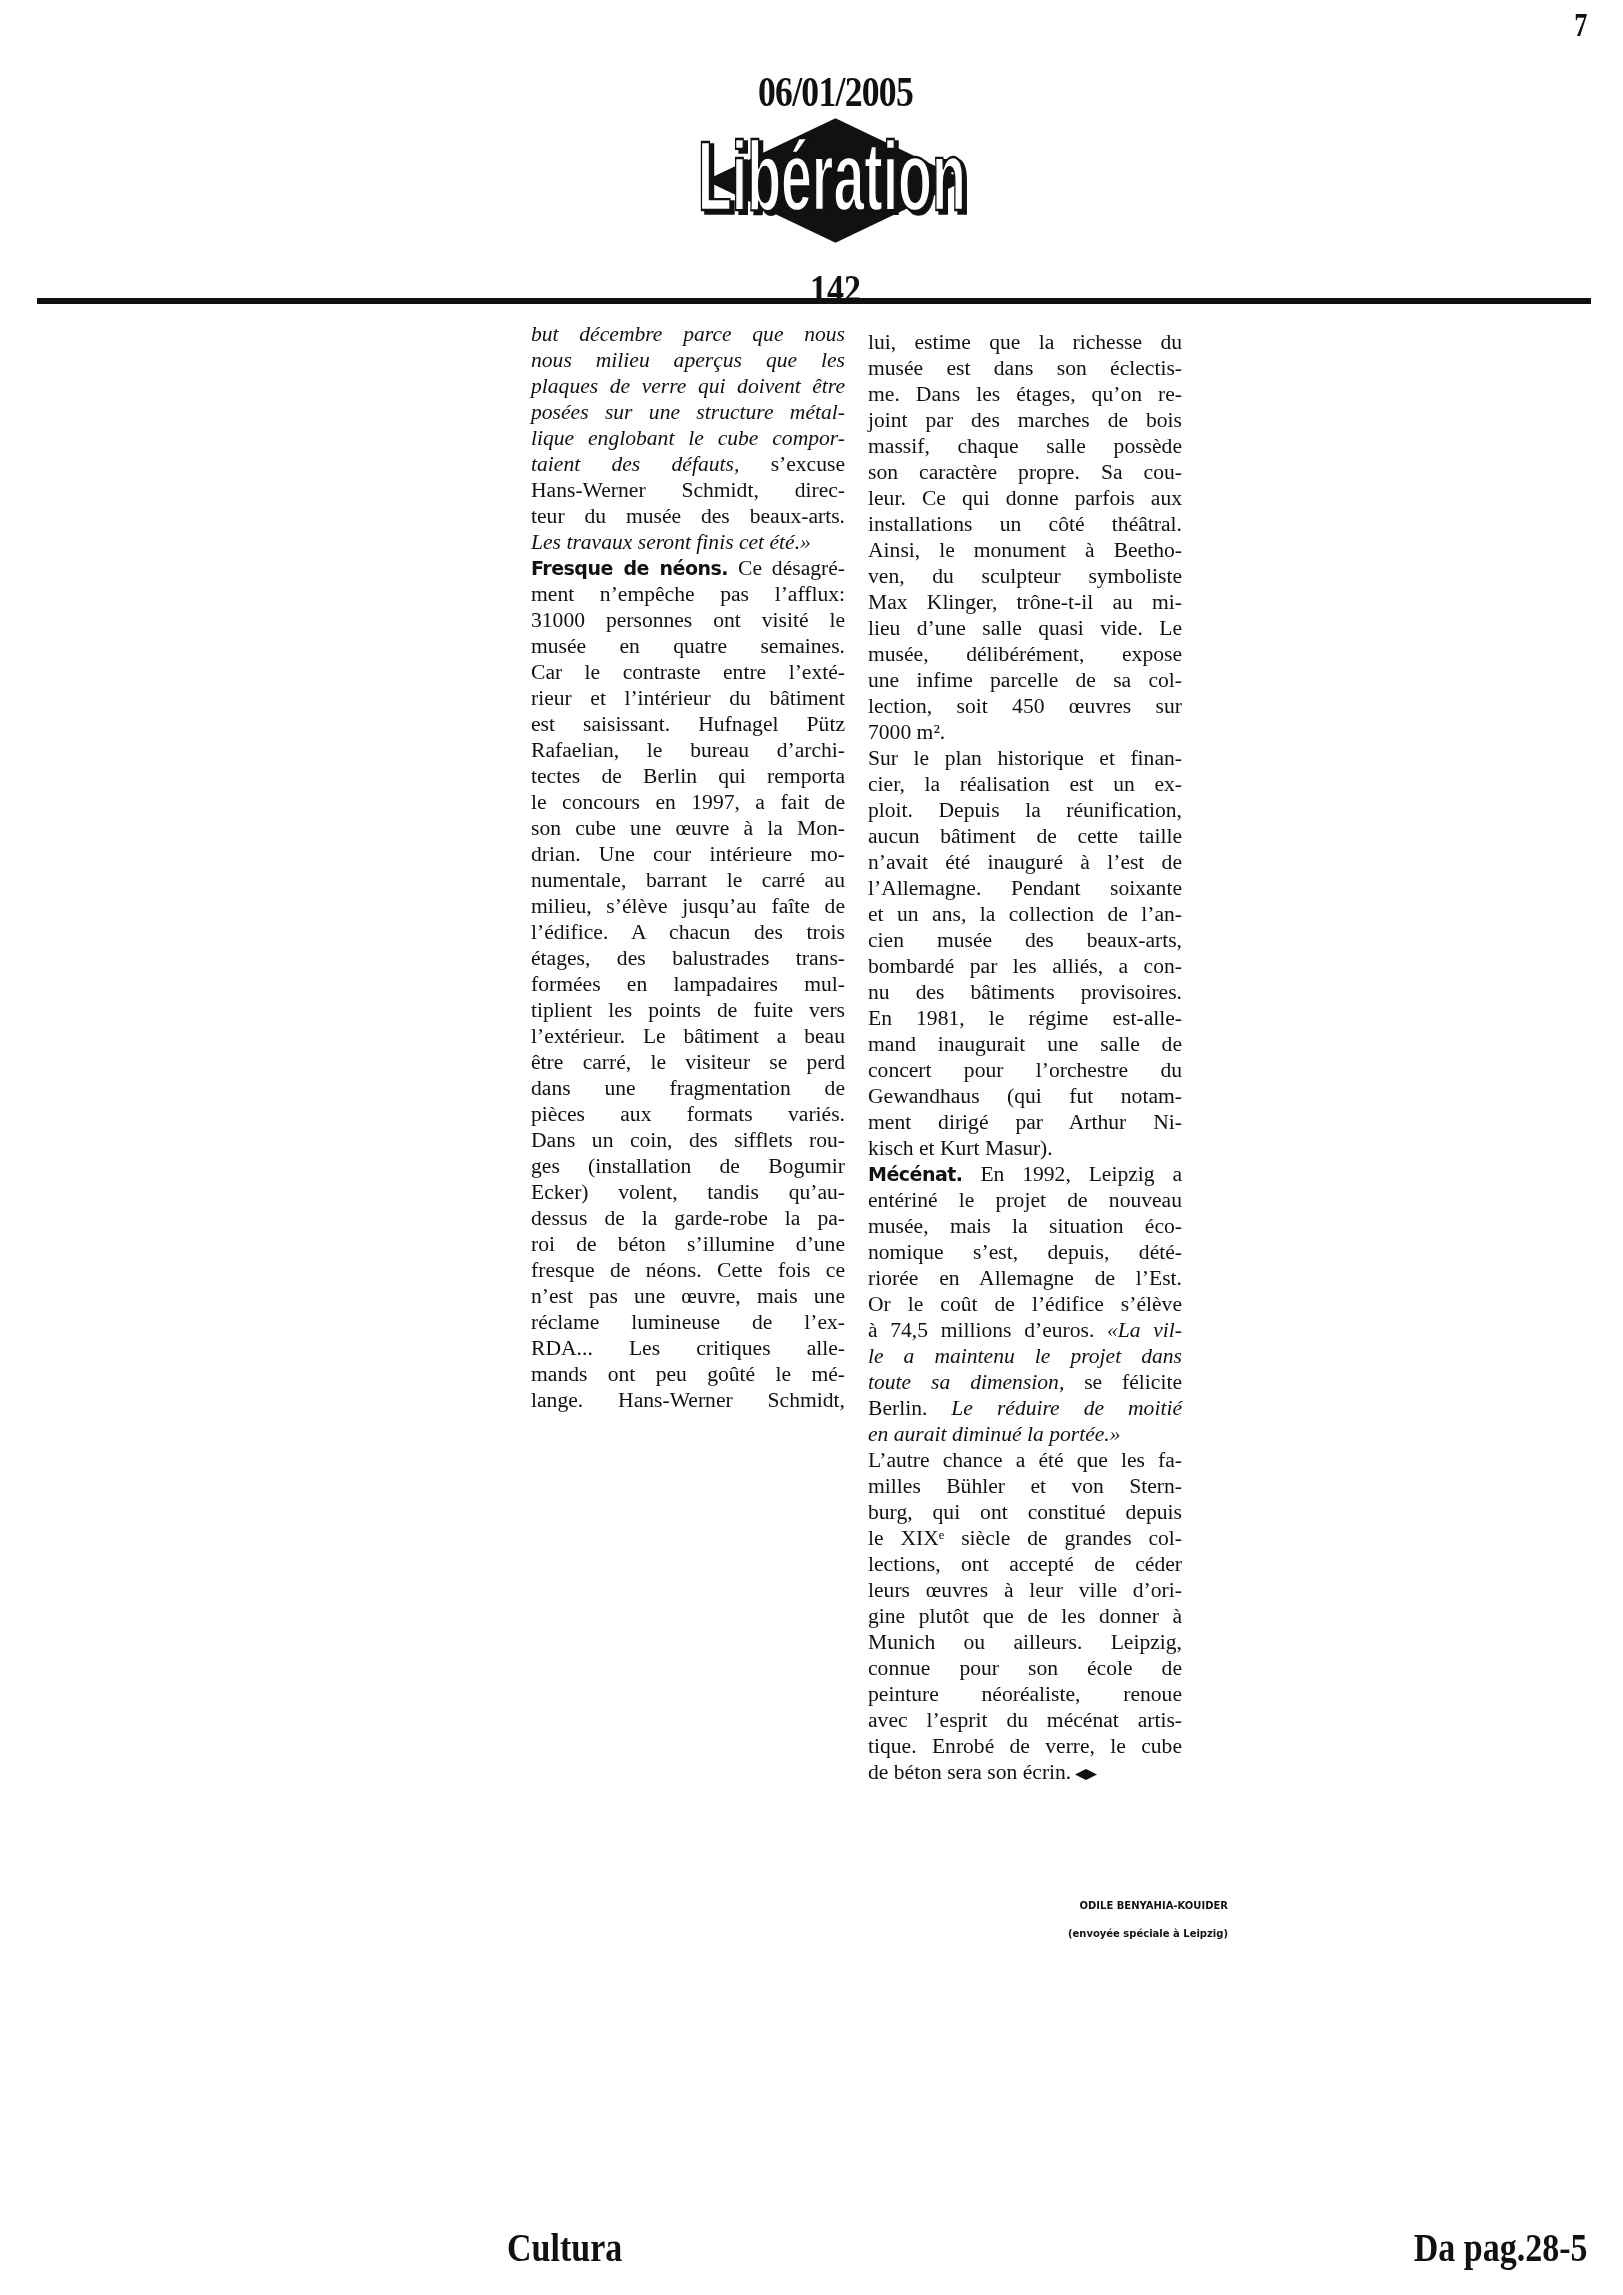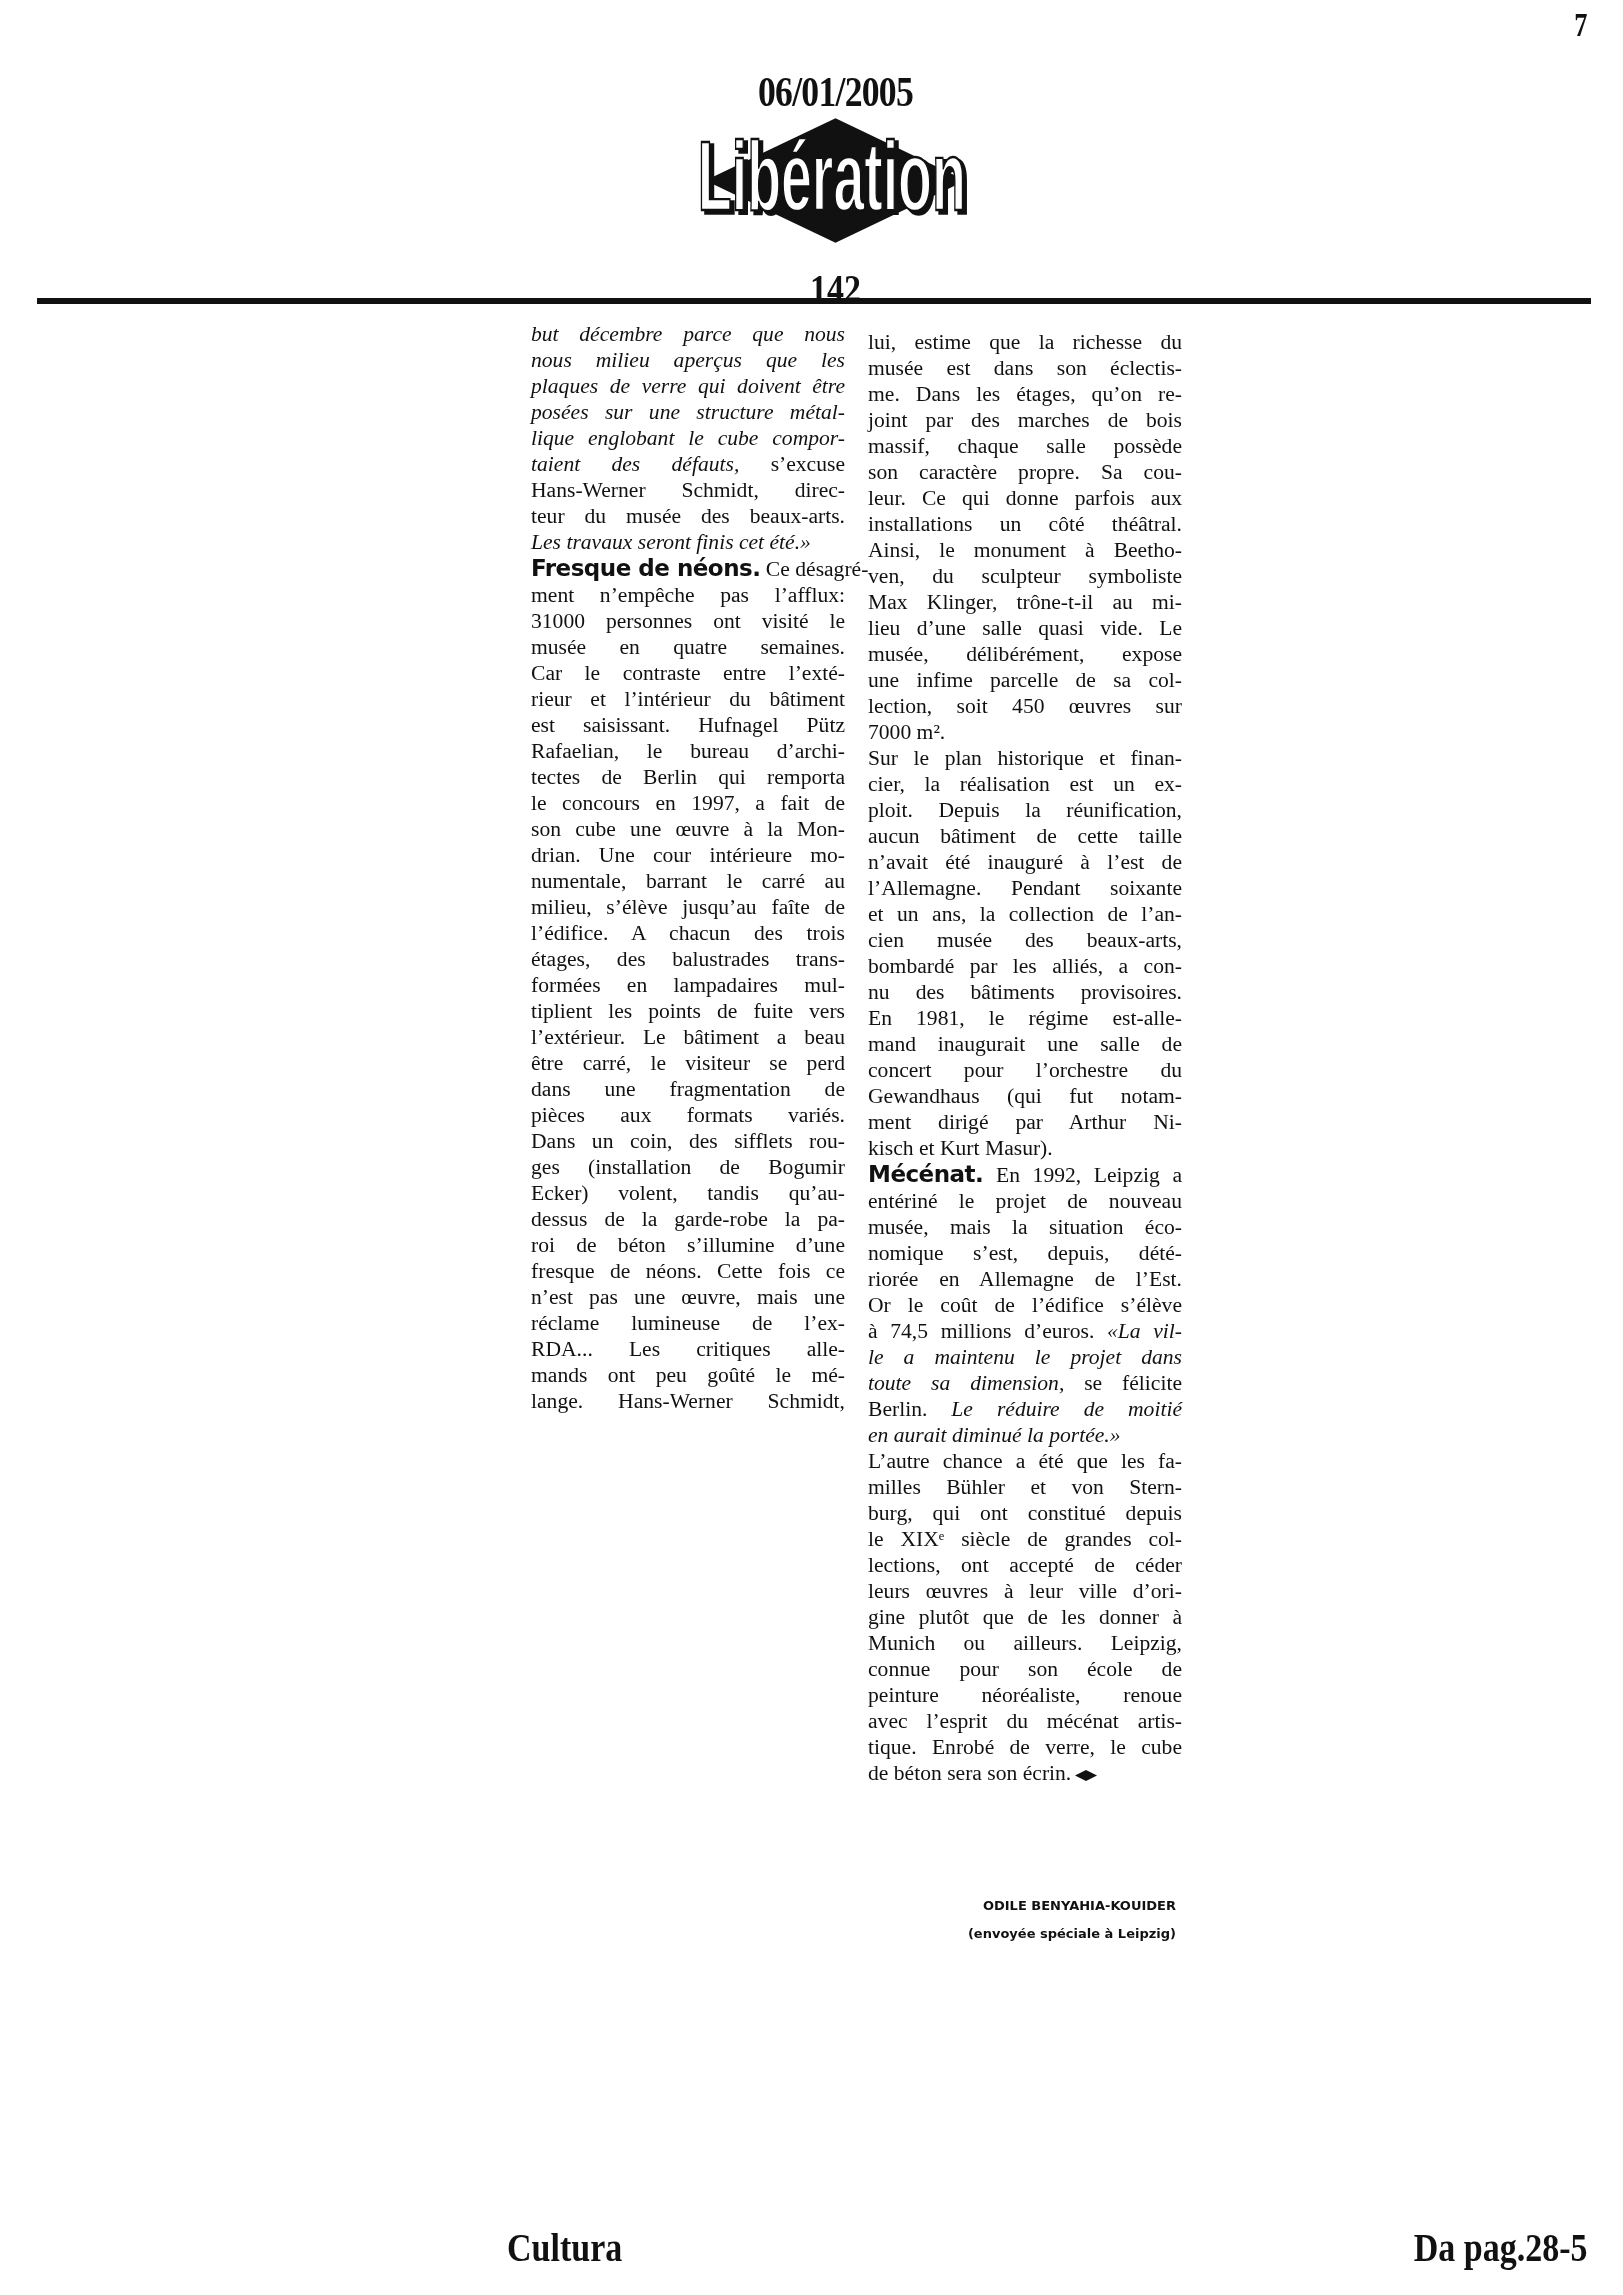--- a/index.html
+++ b/index.html
@@ -16,25 +16,25 @@
   #issue-number { font-size: 40px; font-weight: bold; display: block; margin-top: 20px; transform: scaleX(0.85); }
 
   #top-rule { position: absolute; left: 37px; top: 298px; width: 1554px; height: 6.4px; background: #111; }
 
   .column { position: absolute; top: 321px; width: 314px; font-size: 21.6px; line-height: 26px; }
   #col-left { left: 531px; }
   #col-right { left: 868px; margin-top: 8px; }
   .line { display: block; white-space: nowrap; text-align: justify; text-align-last: justify; }
   .line.last { text-align-last: left; }
   .it { font-style: italic; }
-  .kicker { font-family: "DejaVu Sans", "Liberation Sans", sans-serif; font-weight: bold; font-size: 23px; letter-spacing: -0.5px; }
+  .kicker { font-family: "DejaVu Sans", "Liberation Sans", sans-serif; font-weight: bold; font-size: 19px; letter-spacing: -0.5px; }
   .diamond-end { display: inline-block; width: 22px; height: 11px; vertical-align: middle; margin-left: 3.7px; }
 
-  #byline { position: absolute; left: 868px; top: 1892px; width: 308px; text-align: right;
-    font-family: "DejaVu Sans", "Liberation Sans", sans-serif; font-weight: bold; font-size: 13px; line-height: 27.5px; }
+  #byline { position: absolute; left: 920px; top: 1892px; width: 308px; text-align: right;
+    font-family: "DejaVu Sans", "Liberation Sans", sans-serif; font-weight: bold; font-size: 10px; line-height: 27.5px; }
 
   #footer-section { position: absolute; left: 507px; top: 2224px; font-size: 40px; font-weight: bold; transform: scaleX(0.85); transform-origin: left top; }
   #footer-pages { position: absolute; right: 37px; top: 2224px; font-size: 40px; font-weight: bold; transform: scaleX(0.85); transform-origin: right top; }
 </style>
 </head>
 <body>
 
 <div id="page-number" class="serif">7</div>
 
 <div id="masthead" class="serif">

